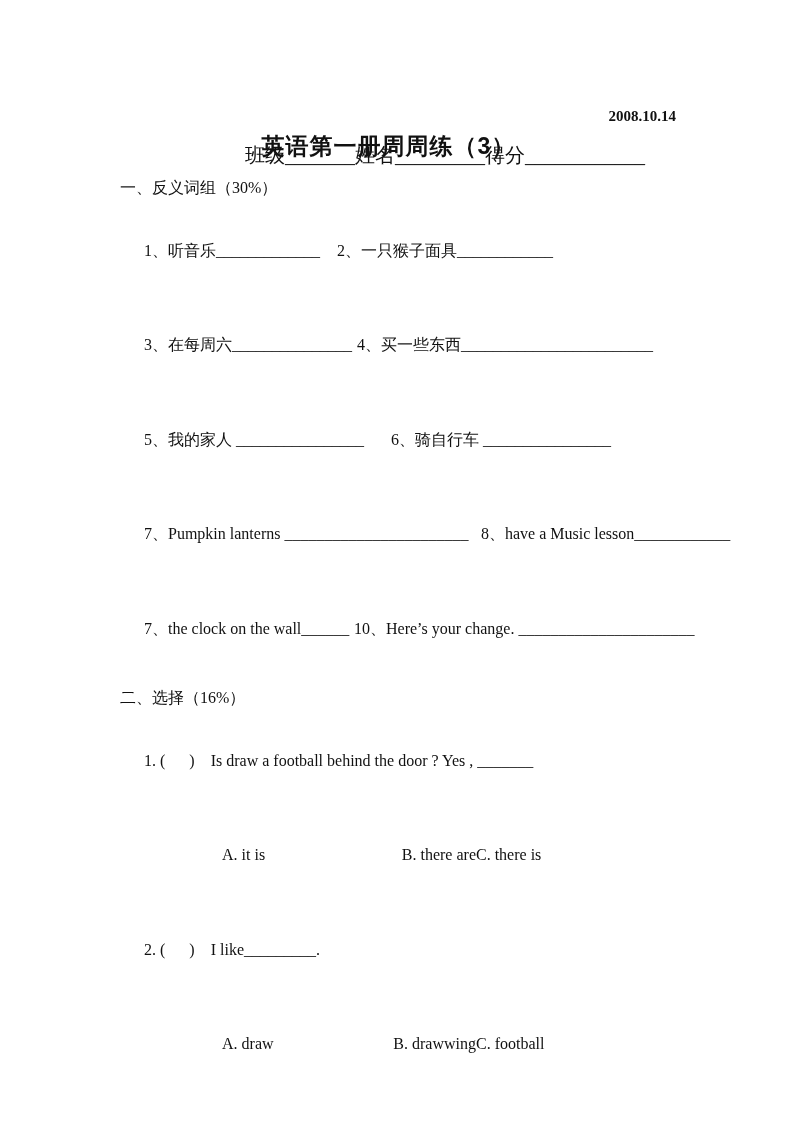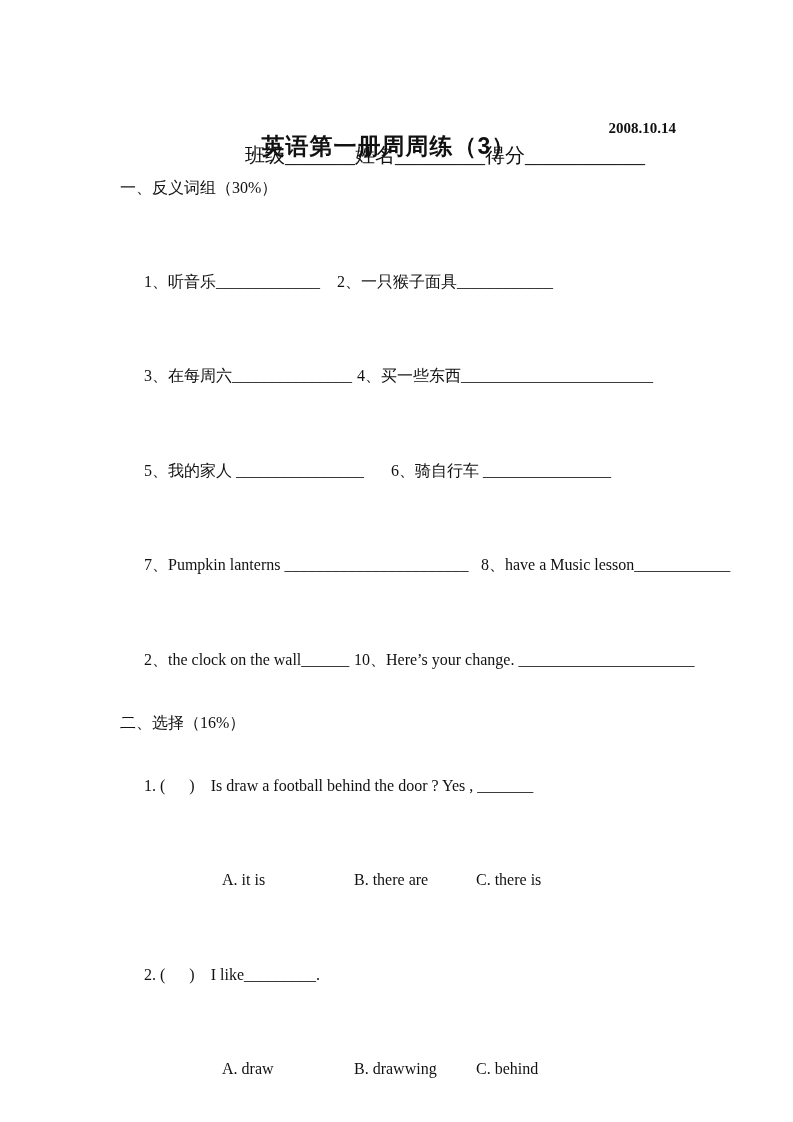--- a/index.html
+++ b/index.html
@@ -14,35 +14,35 @@
   }
   .content{padding:0 90px 0 120px;}
   .line{white-space:pre;}
   .title-row{position:relative;height:36px;margin-top:96px;text-align:center;white-space:pre;}
   .doc-title{
     display:inline-block;transform:translateX(-35px);
     font-family:Liberation Sans, sans-serif;
     font-weight:bold;font-size:23px;line-height:36px;letter-spacing:1px;
   }
   .doc-date{
-    position:absolute;right:27px;top:22px;
+    position:absolute;right:27px;top:10px;
     font-weight:bold;font-size:15px;line-height:20px;
   }
   .fill-line{margin-left:125px;margin-top:8px;font-size:20px;}
   .sec-heading{white-space:pre;}
-  .s2-heading{}
+  .s2-heading{margin-top:6px;}
   .row .cell{display:inline-block;white-space:pre;}
-  .r1 .cell{width:193px;margin-top:31px;}
+  .r1 .cell{width:193px;}
   .r2 .cell{width:213px;}
   .r3 .cell{width:247px;}
   .r4 .cell{width:337px;font-family:Liberation Serif, serif;}
   .r5 .cell{width:210px;}
   .opts{margin-left:72px;}
   .opts .opt-a{display:inline-block;width:132px;white-space:pre;margin-left:6px;}
-  .opts .opt-b{display:inline-block;width:122px;white-space:pre;}
+  .opts .opt-b{display:inline-block;width:122px;white-space:pre;text-align:right;}
 </style>
 </head>
 <body>
 
 <div class="page">
   <div class="content">
 
     <div class="title-row">
       <span class="doc-title">英语第一册周周练（3）</span>
       <span class="doc-date">2008.10.14</span>
@@ -58,37 +58,37 @@
     <div class="line row r2">
       <span class="cell">3、在每周六_______________</span><span>4、买一些东西________________________</span>
     </div>
     <div class="line row r3">
       <span class="cell">5、我的家人 ________________</span><span>6、骑自行车 ________________</span>
     </div>
     <div class="line row r4">
       <span class="cell">7、Pumpkin lanterns _______________________</span><span>8、have a Music lesson____________</span>
     </div>
     <div class="line row r5">
-      <span class="cell">2、the clock on the wall______</span><span>10、Here’s your change. ______________________</span>
+      <span class="cell">7、the clock on the wall______</span><span>10、Here’s your change. ______________________</span>
     </div>
 
     <div class="line sec-heading s2-heading">二、选择（16%）</div>
 
     <div class="line">
       <span>1. (      )</span><span>    Is draw a football behind the door ? Yes , _______</span>
     </div>
     <div class="line opts">
       <span class="opt-a">A. it is</span><span class="opt-b">B. there are</span><span>C. there is</span>
     </div>
 
     <div class="line">
       <span>2. (      )</span><span>    I like_________.</span>
     </div>
     <div class="line opts">
-      <span class="opt-a">A. draw</span><span class="opt-b">B. drawwing</span><span>C. behind</span>
+      <span class="opt-a">A. draw</span><span class="opt-b">B. drawwing</span><span>C. football</span>
     </div>
 
     <div class="line">
       
     </div>
 
   </div>
 </div>
 
 </body></html>

